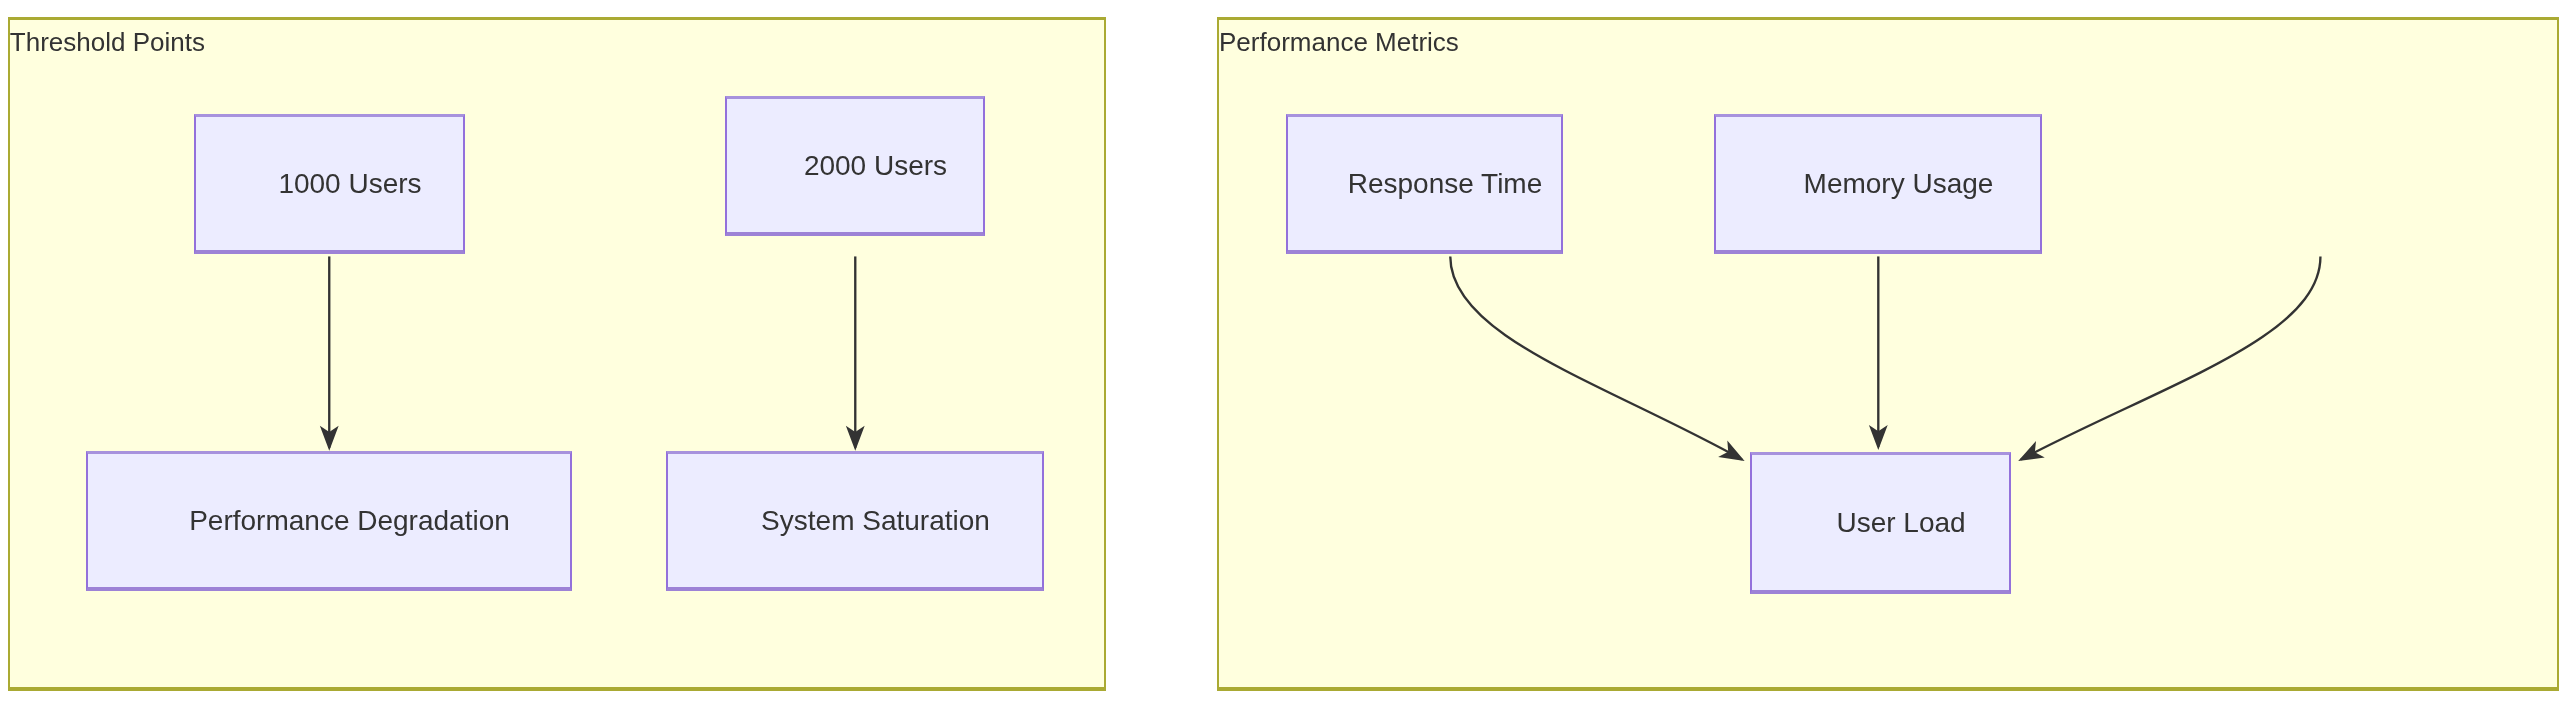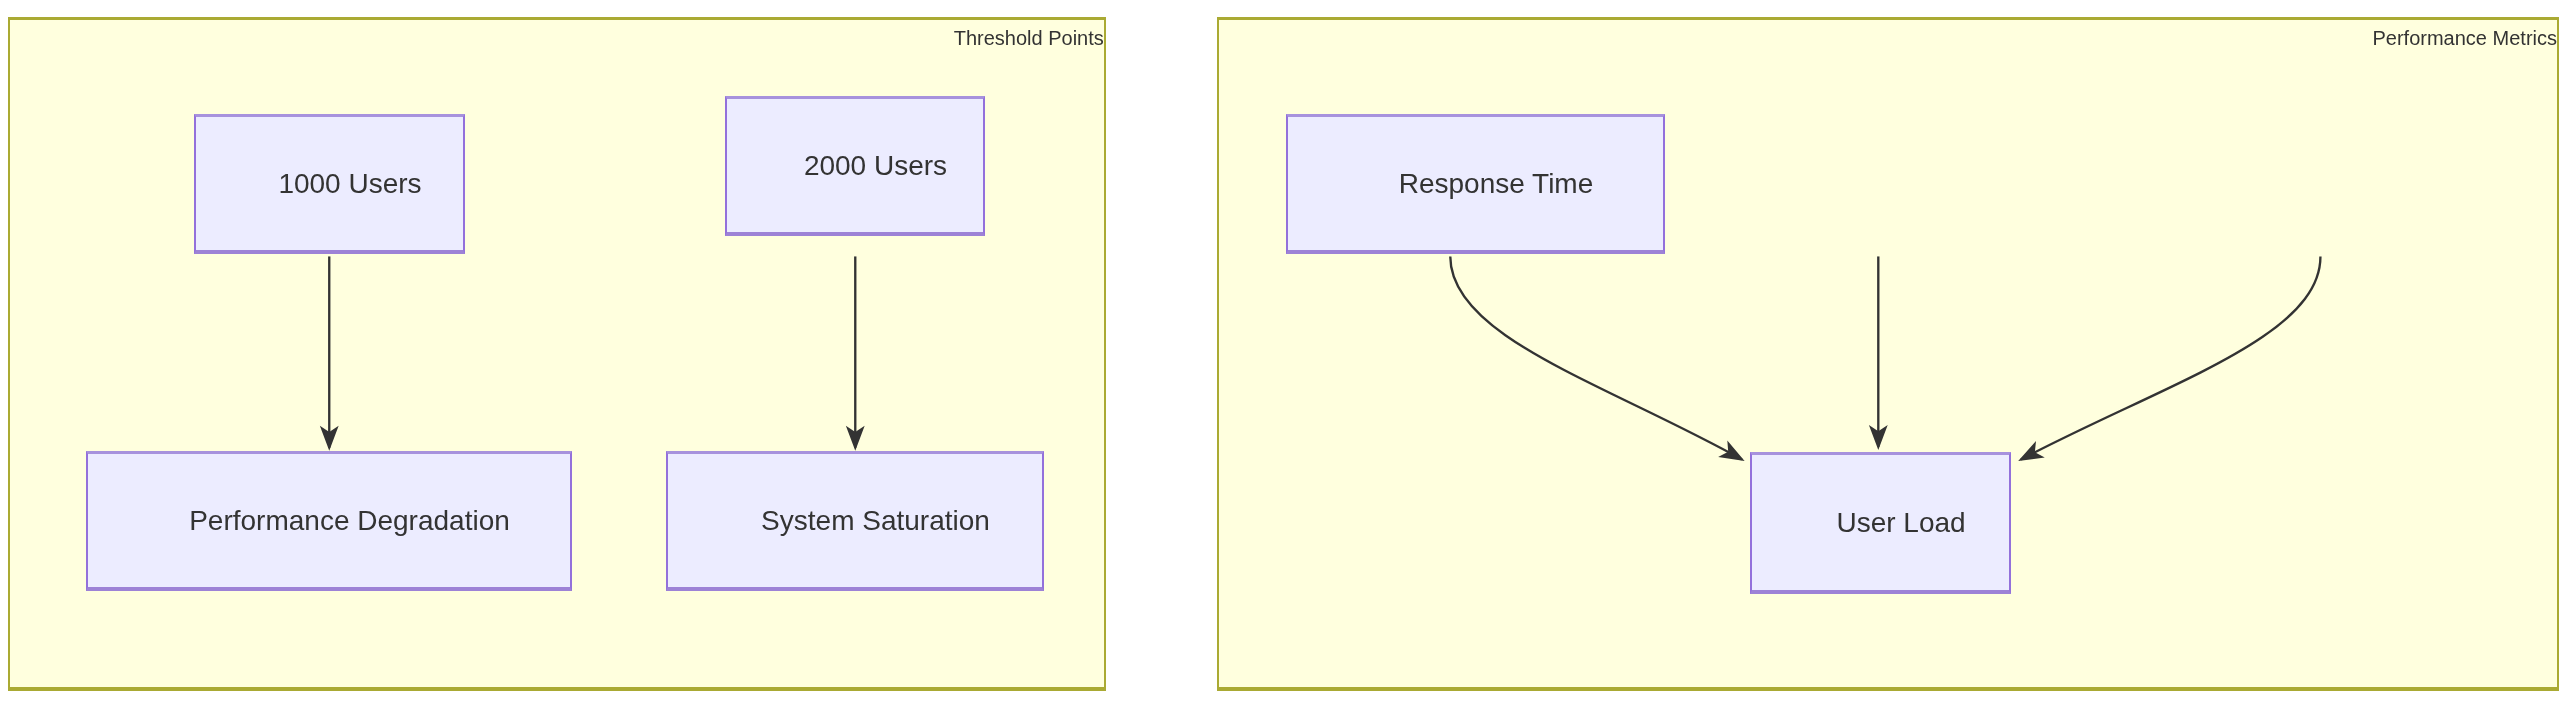--- a/index.html
+++ b/index.html
@@ -24,43 +24,43 @@
     position:absolute;
     box-sizing:border-box;
     background:var(--panel-fill);
     border-style:solid;
     border-color:var(--panel-border);
     border-width:3.9px 2.4px 4.7px 2.4px;
   }
   .panel-left{left:7.8px;top:17px;width:1098px;height:674px;}
   .panel-right{left:1217px;top:17px;width:1342px;height:674px;}
   .panel-title{
-    position:absolute;top:6.3px;left:8px;right:0;
-    text-align:right;
-    font-size:20px;line-height:1.25;
+    position:absolute;top:6.3px;left:0;right:0;
+    text-align:left;
+    font-size:26px;line-height:1.25;
     color:var(--text);
   }
   .node{
     position:absolute;
     box-sizing:border-box;
     background:var(--node-fill);
     border-style:solid;
     border-color:#a792dd var(--node-border) #9d82d6 var(--node-border);
     border-width:3.9px 2.4px 4.7px 2.4px;
     display:flex;align-items:center;justify-content:center;
     text-align:center;
     font-size:28px;line-height:1.2;
     color:var(--text);
     padding-left:41px;
   }
   .n-1000-users        {left:194px; top:114px; width:271px; height:140px;}
   .n-2000-users        {left:725px; top:96px; width:260px; height:140px;}
   .n-perf-degradation  {left:86px; top:451px; width:486px; height:140px;}
   .n-system-saturation {left:666px; top:451px; width:378px; height:140px;justify-content:center;}
-  .n-response-time     {left:1286px;top:114px; width:379px; height:140px;}
+  .n-response-time     {left:1286px;top:114px; width:277px; height:140px;}
   .n-memory-usage      {left:1714px;top:114px; width:328px; height:140px;}
   .n-processing-power  {left:2139px;top:114px; width:364px; height:140px;}
   .n-user-load         {left:1750px;top:452px; width:261px; height:142px;text-align:center;}
   .edges{
     position:absolute;left:0;top:0;width:2576px;height:712px;
     pointer-events:none;
   }
   .edges path.edge{
     fill:none;
     stroke:var(--edge);
@@ -88,20 +88,23 @@
   </div>
   <div class="node n-perf-degradation">
     <span class="node-label">Performance Degradation</span>
   </div>
   <div class="node n-system-saturation">
     <span class="node-label">System Saturation</span>
   </div>
   <div class="node n-response-time">
     <span class="node-label">Response Time</span>
   </div>
+  <div class="node n-memory-usage">
+    <span class="node-label">Memory Usage</span>
+  </div>
   <div class="node n-user-load">
     <span class="node-label">User Load</span>
   </div>
 
   <svg class="edges" viewBox="0 0 3286 908" xmlns="http://www.w3.org/2000/svg" aria-hidden="true">
     <defs>
       <marker id="arrowhead" markerUnits="userSpaceOnUse" markerWidth="36" markerHeight="28" viewBox="0 0 36 28" refX="30" refY="14" orient="auto">
         <path d="M2 2 L34 14 L2 26 L10 14 Z" fill="#333333"></path>
       </marker>
     </defs>

